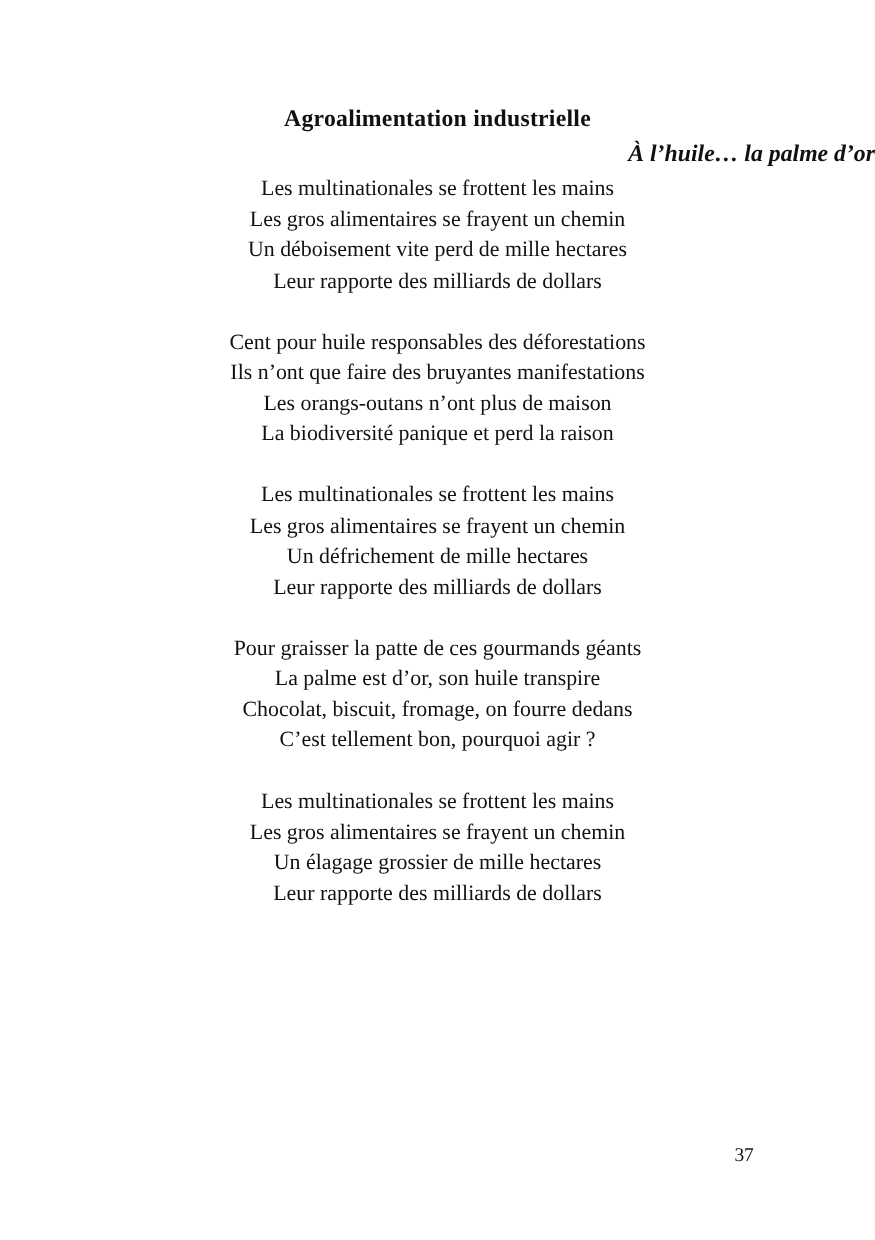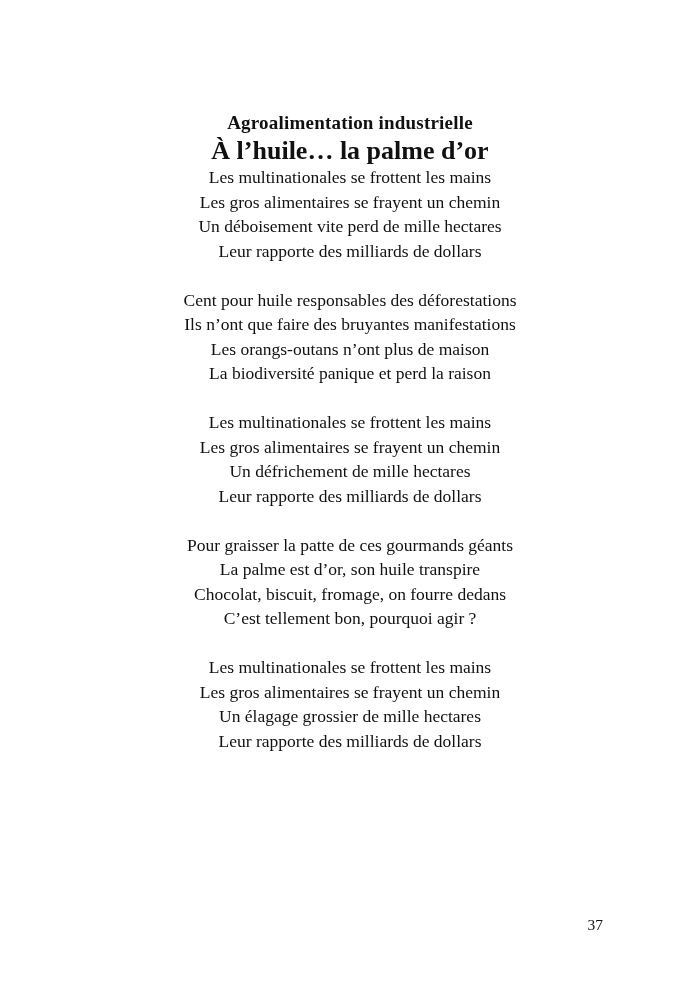--- a/index.html
+++ b/index.html
@@ -10,33 +10,35 @@
   .page {
     position: relative;
     width: 700px;
     height: 992px;
     background: #ffffff;
     color: #111111;
     font-family: "Liberation Serif", "DejaVu Serif", serif;
     overflow: hidden;
   }
   .title-block {
-    padding-top: 109px;
+    padding-top: 82px;
     text-align: center;
   }
   .poem-title {
     font-size: 19px;
     font-weight: bold;
     line-height: 28px;
     letter-spacing: 0.2px;
   }
   .poem-subtitle {
-    font-size: 26px;
+    font-size: 19px;
     font-weight: bold;
+    font-style: italic;
     line-height: 28px;
+    text-align: right;
   }
   .poem {
     text-align: center;
   }
   .stanza {
     margin-bottom: 24.5px;
   }
   .stanza:last-child {
     margin-bottom: 0;
   }

